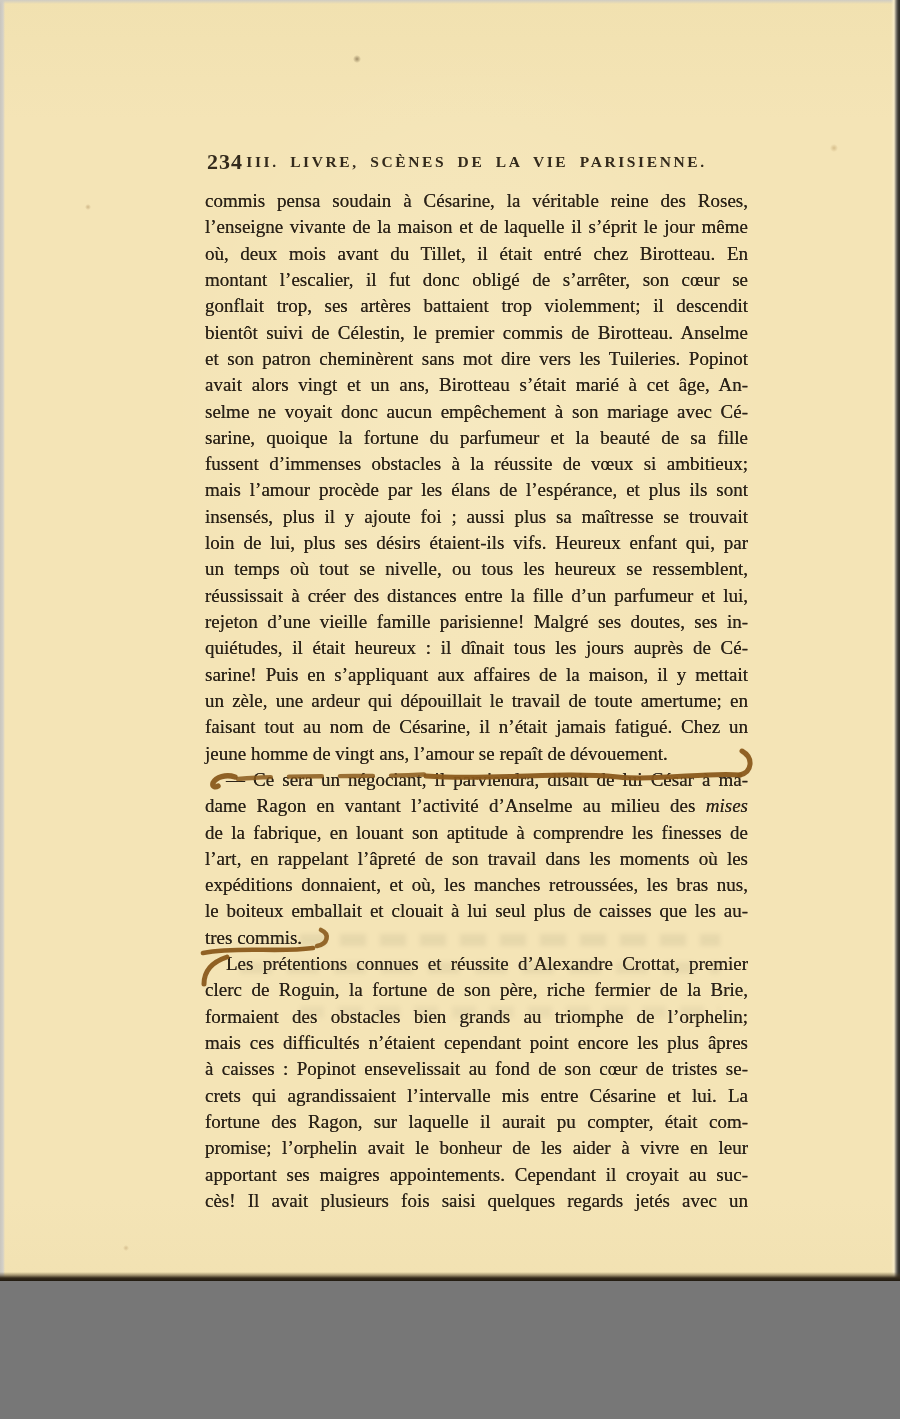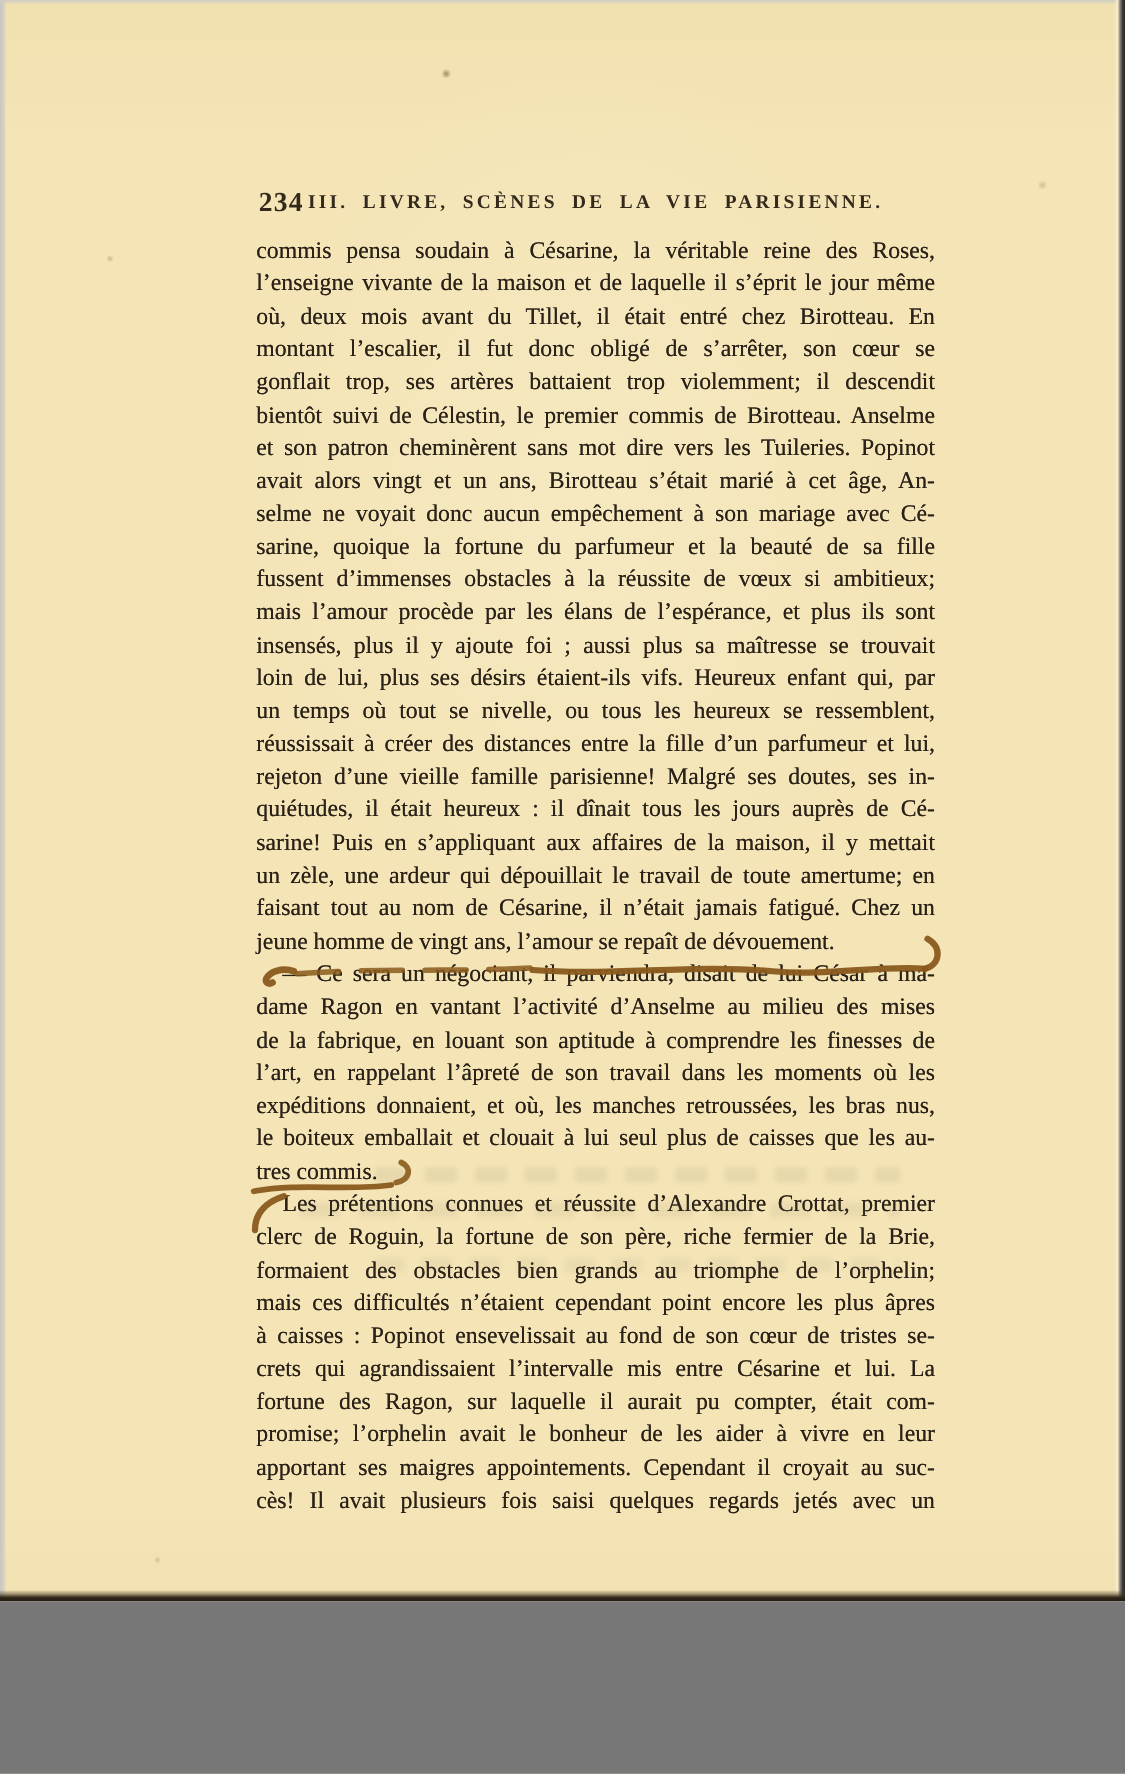--- a/index.html
+++ b/index.html
@@ -50,21 +50,21 @@
   
   .text-block {
     position: absolute; left: 205px; top: 188px; width: 543px;
     font-size: 19px; line-height: 26.32px;
     color: #2a2218;
     text-shadow: 0 0 .45px rgba(42,34,24,.85);
   }
   .line { text-align: justify; text-align-last: justify; text-justify: inter-word; white-space: normal; }
   .line.no-just { text-align: left; text-align-last: left; }
   .line.indent { padding-left: 21px; }
-  .it { }
+  .it { font-style: italic; }
 
   
   .ghost { position: absolute; z-index: 1; filter: blur(2.2px); opacity: .5; pointer-events: none; }
   .g1 { left: 300px; top: 934px; width: 420px; height: 12px;
         background: repeating-linear-gradient(90deg, rgba(125,118,88,.22) 0 26px, transparent 26px 40px); }
   .g2 { left: 240px; top: 962px; width: 480px; height: 12px;
         background: repeating-linear-gradient(90deg, rgba(125,118,88,.18) 0 32px, transparent 32px 47px); }
   .g3 { left: 300px; top: 1006px; width: 420px; height: 12px;
         background: repeating-linear-gradient(90deg, rgba(125,118,88,.15) 0 24px, transparent 24px 38px); }
 

